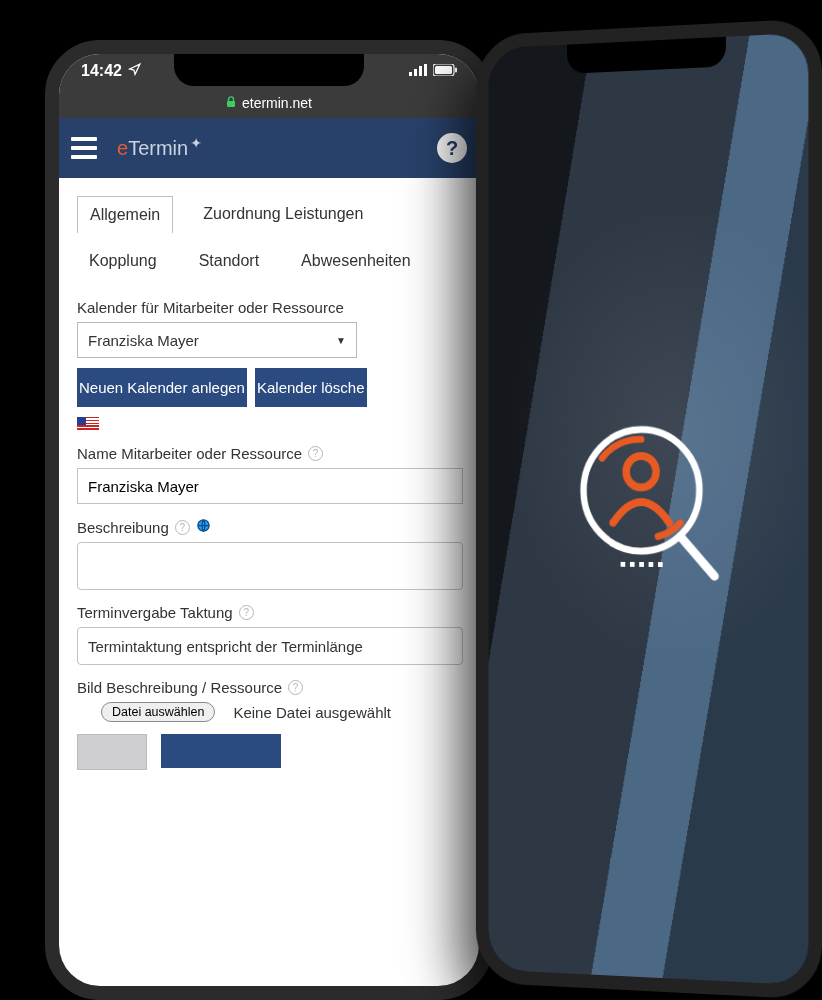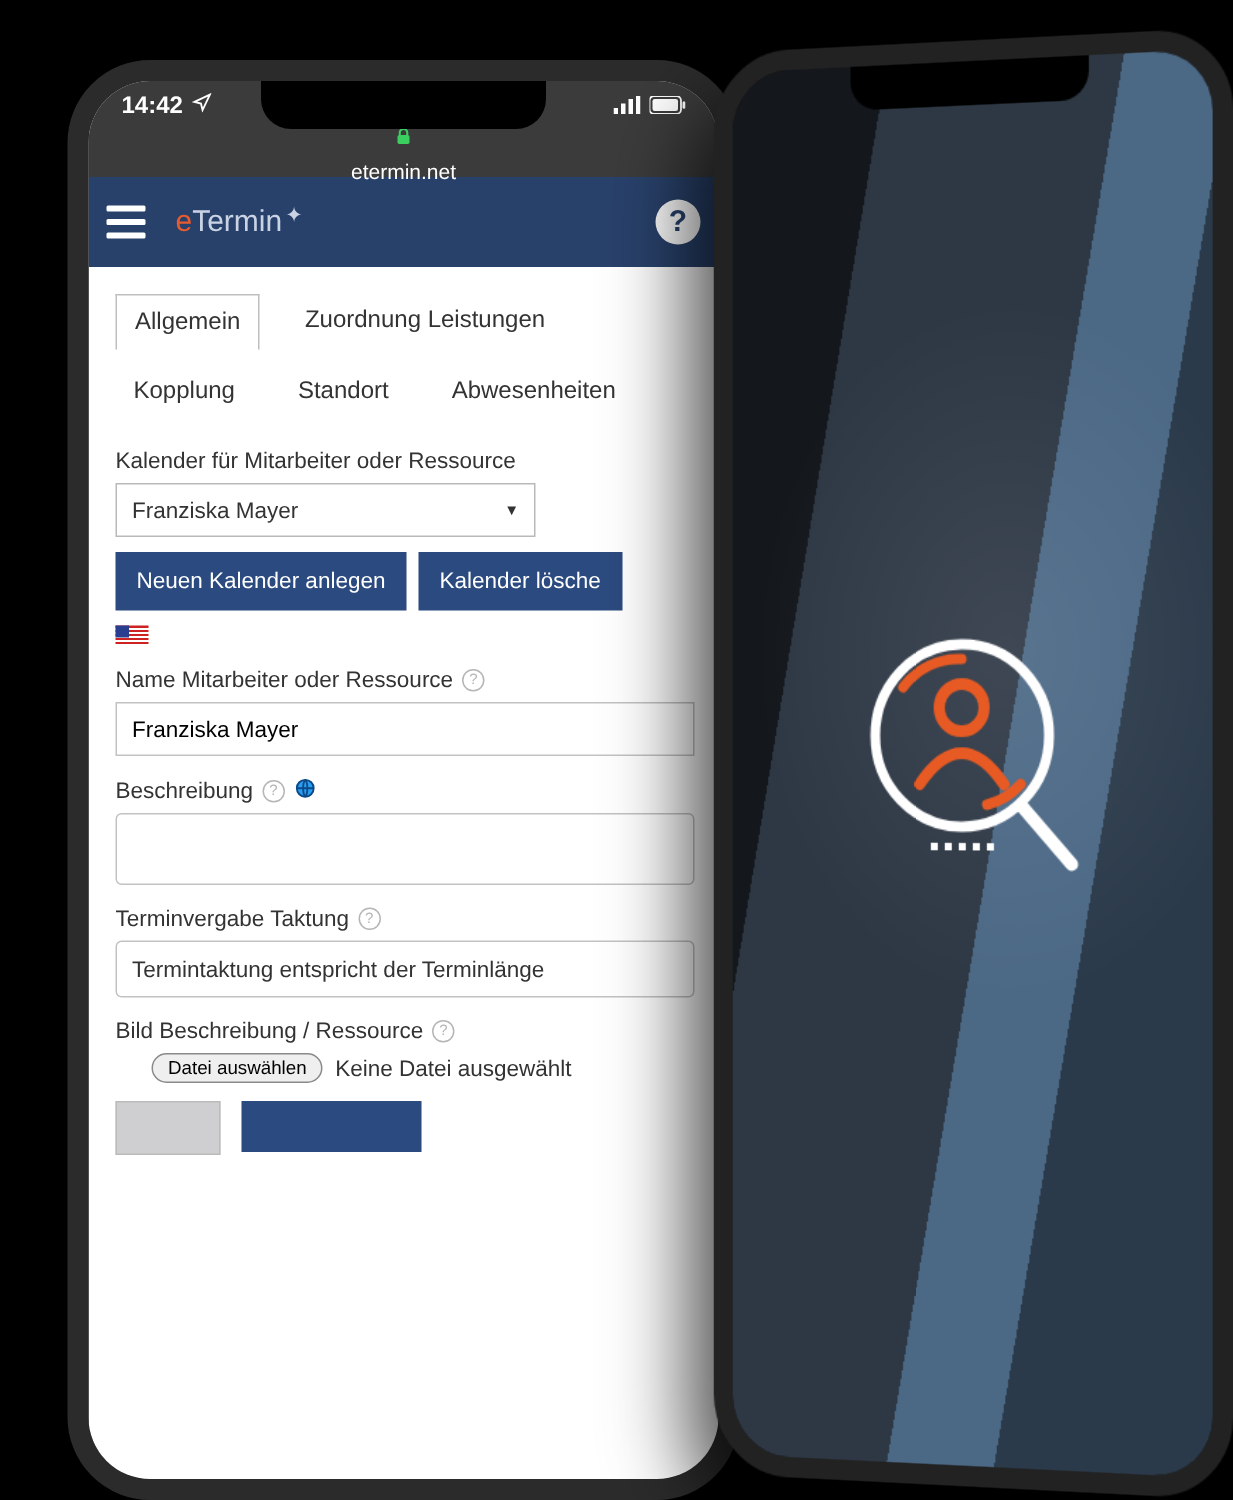--- a/index.html
+++ b/index.html
@@ -21,21 +21,21 @@
   .status-bar { height:34px; background:#3b3b3b; color:#fff; display:flex; align-items:center; justify-content:space-between; padding:0 22px; font-size:16px; font-weight:600; }
   .status-bar .left { display:flex; align-items:center; gap:6px; }
   .status-bar .right { display:flex; align-items:center; gap:6px; font-size:14px; }
   .sig-icon, .batt-icon { display:inline-block; }
 
   
   .notch { position:absolute; top:0; left:50%; transform:translateX(-50%);
            width:190px; height:32px; background:#000; border-radius:0 0 20px 20px; z-index:50; }
 
   
-  .url-bar { height:30px; background:#3b3b3b; color:#9c9c9c; font-size:14px; display:flex; align-items:center; justify-content:center; gap:6px;flex-direction:column; }
+  .url-bar { height:30px; background:#3b3b3b; color:#9c9c9c; font-size:14px; display:flex; align-items:center; justify-content:center; gap:6px; }
   .url-bar .lock { color:#3bcf5f; font-size:12px; }
   .url-bar .domain { color:#fff; }
 
   
   .app-header { height:60px; background:#28416b; display:flex; align-items:center; justify-content:space-between; padding:0 12px; color:#fff; }
   .hamb { display:flex; flex-direction:column; gap:5px; cursor:pointer; }
   .hamb span { display:block; width:26px; height:4px; background:#fff; border-radius:1px; }
   .logo { color:#e75b2f; font-size:20px; font-weight:500; margin-left:6px; display:flex; align-items:flex-start; }
   .logo .t2 { color:#c9d3e4; }
   .logo .swirl { color:#c9d3e4; font-size:14px; margin-left:2px; margin-top:-2px; }
@@ -50,31 +50,31 @@
   .tab.row2, .tab.row3 { margin-top:10px; }
 
   .field-block { margin-bottom:14px; }
   .field-label { font-size:15px; margin-bottom:6px; display:flex; align-items:center; gap:6px; color:#333; }
   .qmark { width:15px; height:15px; border-radius:50%; border:1px solid #b6b6b6; color:#b6b6b6; font-size:10px; display:inline-flex; align-items:center; justify-content:center; }
 
   .select-box { width:280px; height:36px; border:1px solid #b9b9b9; display:flex; align-items:center; justify-content:space-between; padding:0 10px; font-size:15px; cursor:pointer; }
   .select-box .tri { font-size:10px; }
 
   .btn-row { display:flex; gap:8px; margin-top:10px; }
-  .btn { background:#2b4a7f; color:#fff; border:none; padding:11px 14px; font-size:15px; cursor:pointer; white-space:nowrap; }
+  .btn { background:#2b4a7f; color:#fff; border:none; padding:11px 2px; font-size:15px; cursor:pointer; white-space:nowrap; }
 
   .flag { width:22px; height:14px; background:linear-gradient(#c22 0 10%, #fff 10% 20%, #c22 20% 30%, #fff 30% 40%, #c22 40% 50%, #fff 50% 60%, #c22 60% 70%, #fff 70% 80%, #c22 80% 90%, #fff 90% 100%); position:relative; margin-top:10px; }
   .flag::before { content:""; position:absolute; top:0; left:0; width:9px; height:8px; background:#2a3e8f; }
 
   .text-input { width:100%; height:36px; border:1px solid #c2c2c2; padding:0 10px; font-size:15px; }
   .textarea { width:100%; height:48px; border:1px solid #c2c2c2; border-radius:4px; }
 
   .select-wide { width:100%; height:38px; border:1px solid #c2c2c2; border-radius:4px; display:flex; align-items:center; padding:2px 10px; font-size:15px; cursor:pointer; }
 
-  .file-row { display:flex; align-items:center; gap:8px; margin-top:4px;padding-left:24px; }
+  .file-row { display:flex; align-items:center; gap:18px; margin-top:4px;padding-left:24px; }
   .file-btn { border:1px solid #8a8a8a; background:#efefef; border-radius:11px; padding:2px 10px; font-size:12.5px; cursor:pointer; }
   .file-txt { font-size:15px; }
 
   .thumb-row { display:flex; gap:14px; margin-top:12px; }
   .thumb { width:70px; height:36px; background:#cfcfd2; border:1px solid #bbb; }
   .blue-chip { width:120px; height:34px; background:#2b4a7f; }
 
   .globe { color:#1a5; font-size:14px; }
 
   

